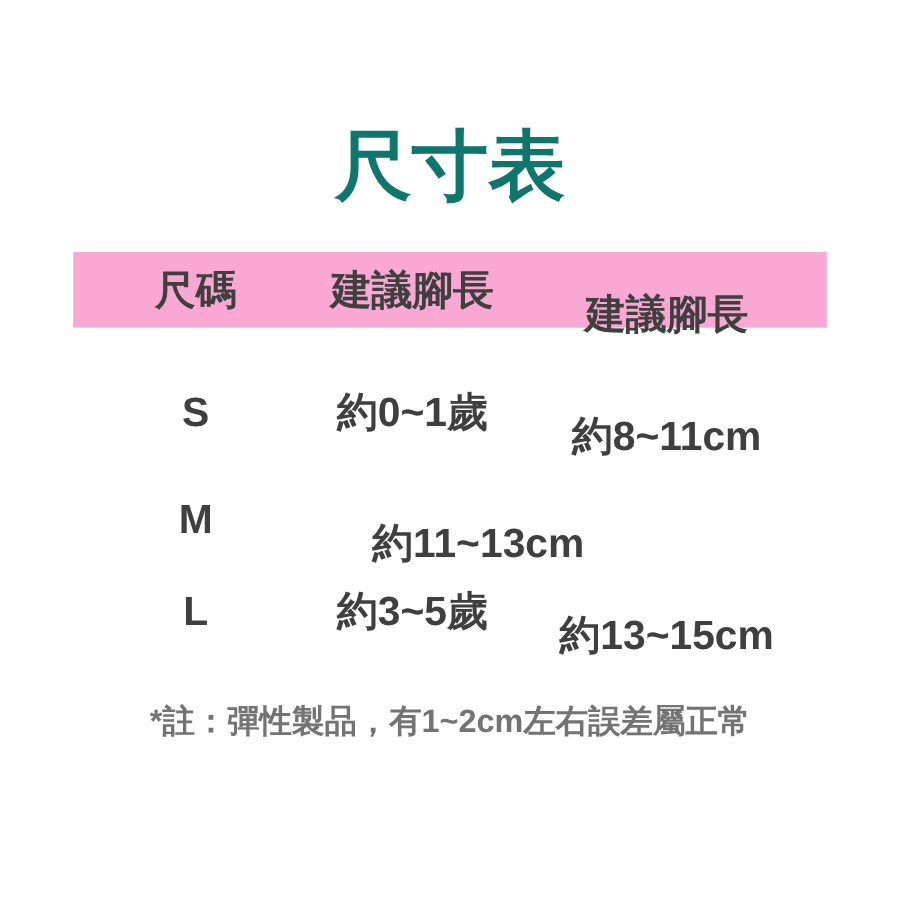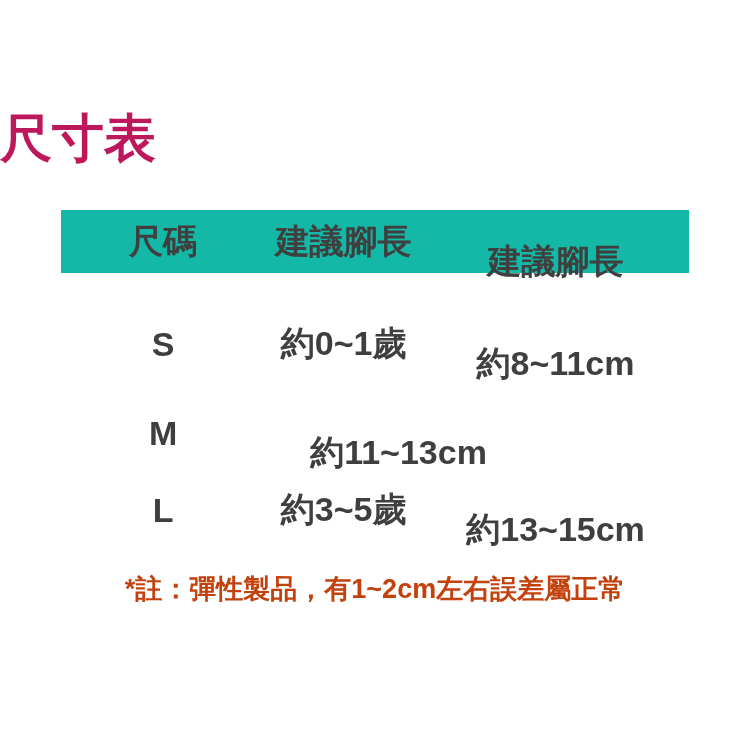--- a/index.html
+++ b/index.html
@@ -11,64 +11,64 @@
   .page {
     position: relative;
     width: 750px;
     height: 750px;
     background: #ffffff;
     margin: 0 auto;
     overflow: hidden;
   }
   .title {
     margin-top: 106px;
-    text-align: left;
-    font-size: 52px;
+    text-align: center;
+    font-size: 64px;
     line-height: 64px;
     font-weight: 700;
-    color: #be185d;
+    color: #0f766e;
   }
   .size-table {
     width: 628px;
     margin: 40px auto 0 auto;
   }
   .flex-row {
     display: flex;
     width: 100%;
   }
   .cell {
     text-align: center;
     font-weight: 700;
     color: #3f3f3f;
     white-space: nowrap;
   }
   .col-1 { width: 32.5%; }
   .col-2 { width: 25%; }
   .col-3 { width: 42.5%; margin-top: 40px; }
   .header-row {
     height: 63px;
-    background: #14b8a6;
+    background: #f9a8d4;
     align-items: center;
   }
   .header-row .cell { font-size: 34px; }
   .body-row {
     height: 36px;
     align-items: center;
   }
   .body-row .cell { font-size: 34px; }
   .row-s { margin-top: 53px; }
   .row-m { margin-top: 53px; }
   .row-l { margin-top: 41px; }
   .notes {
-    margin-top: 44px;
+    margin-top: 56px;
     text-align: center;
     font-size: 27px;
     line-height: 35px;
     font-weight: 700;
-    color: #c2410c;
+    color: #737373;
   }
 </style>
 </head>
 <body>
 
 <div class="page">
 
   <div class="title">尺寸表</div>
 
   <div class="size-table">

